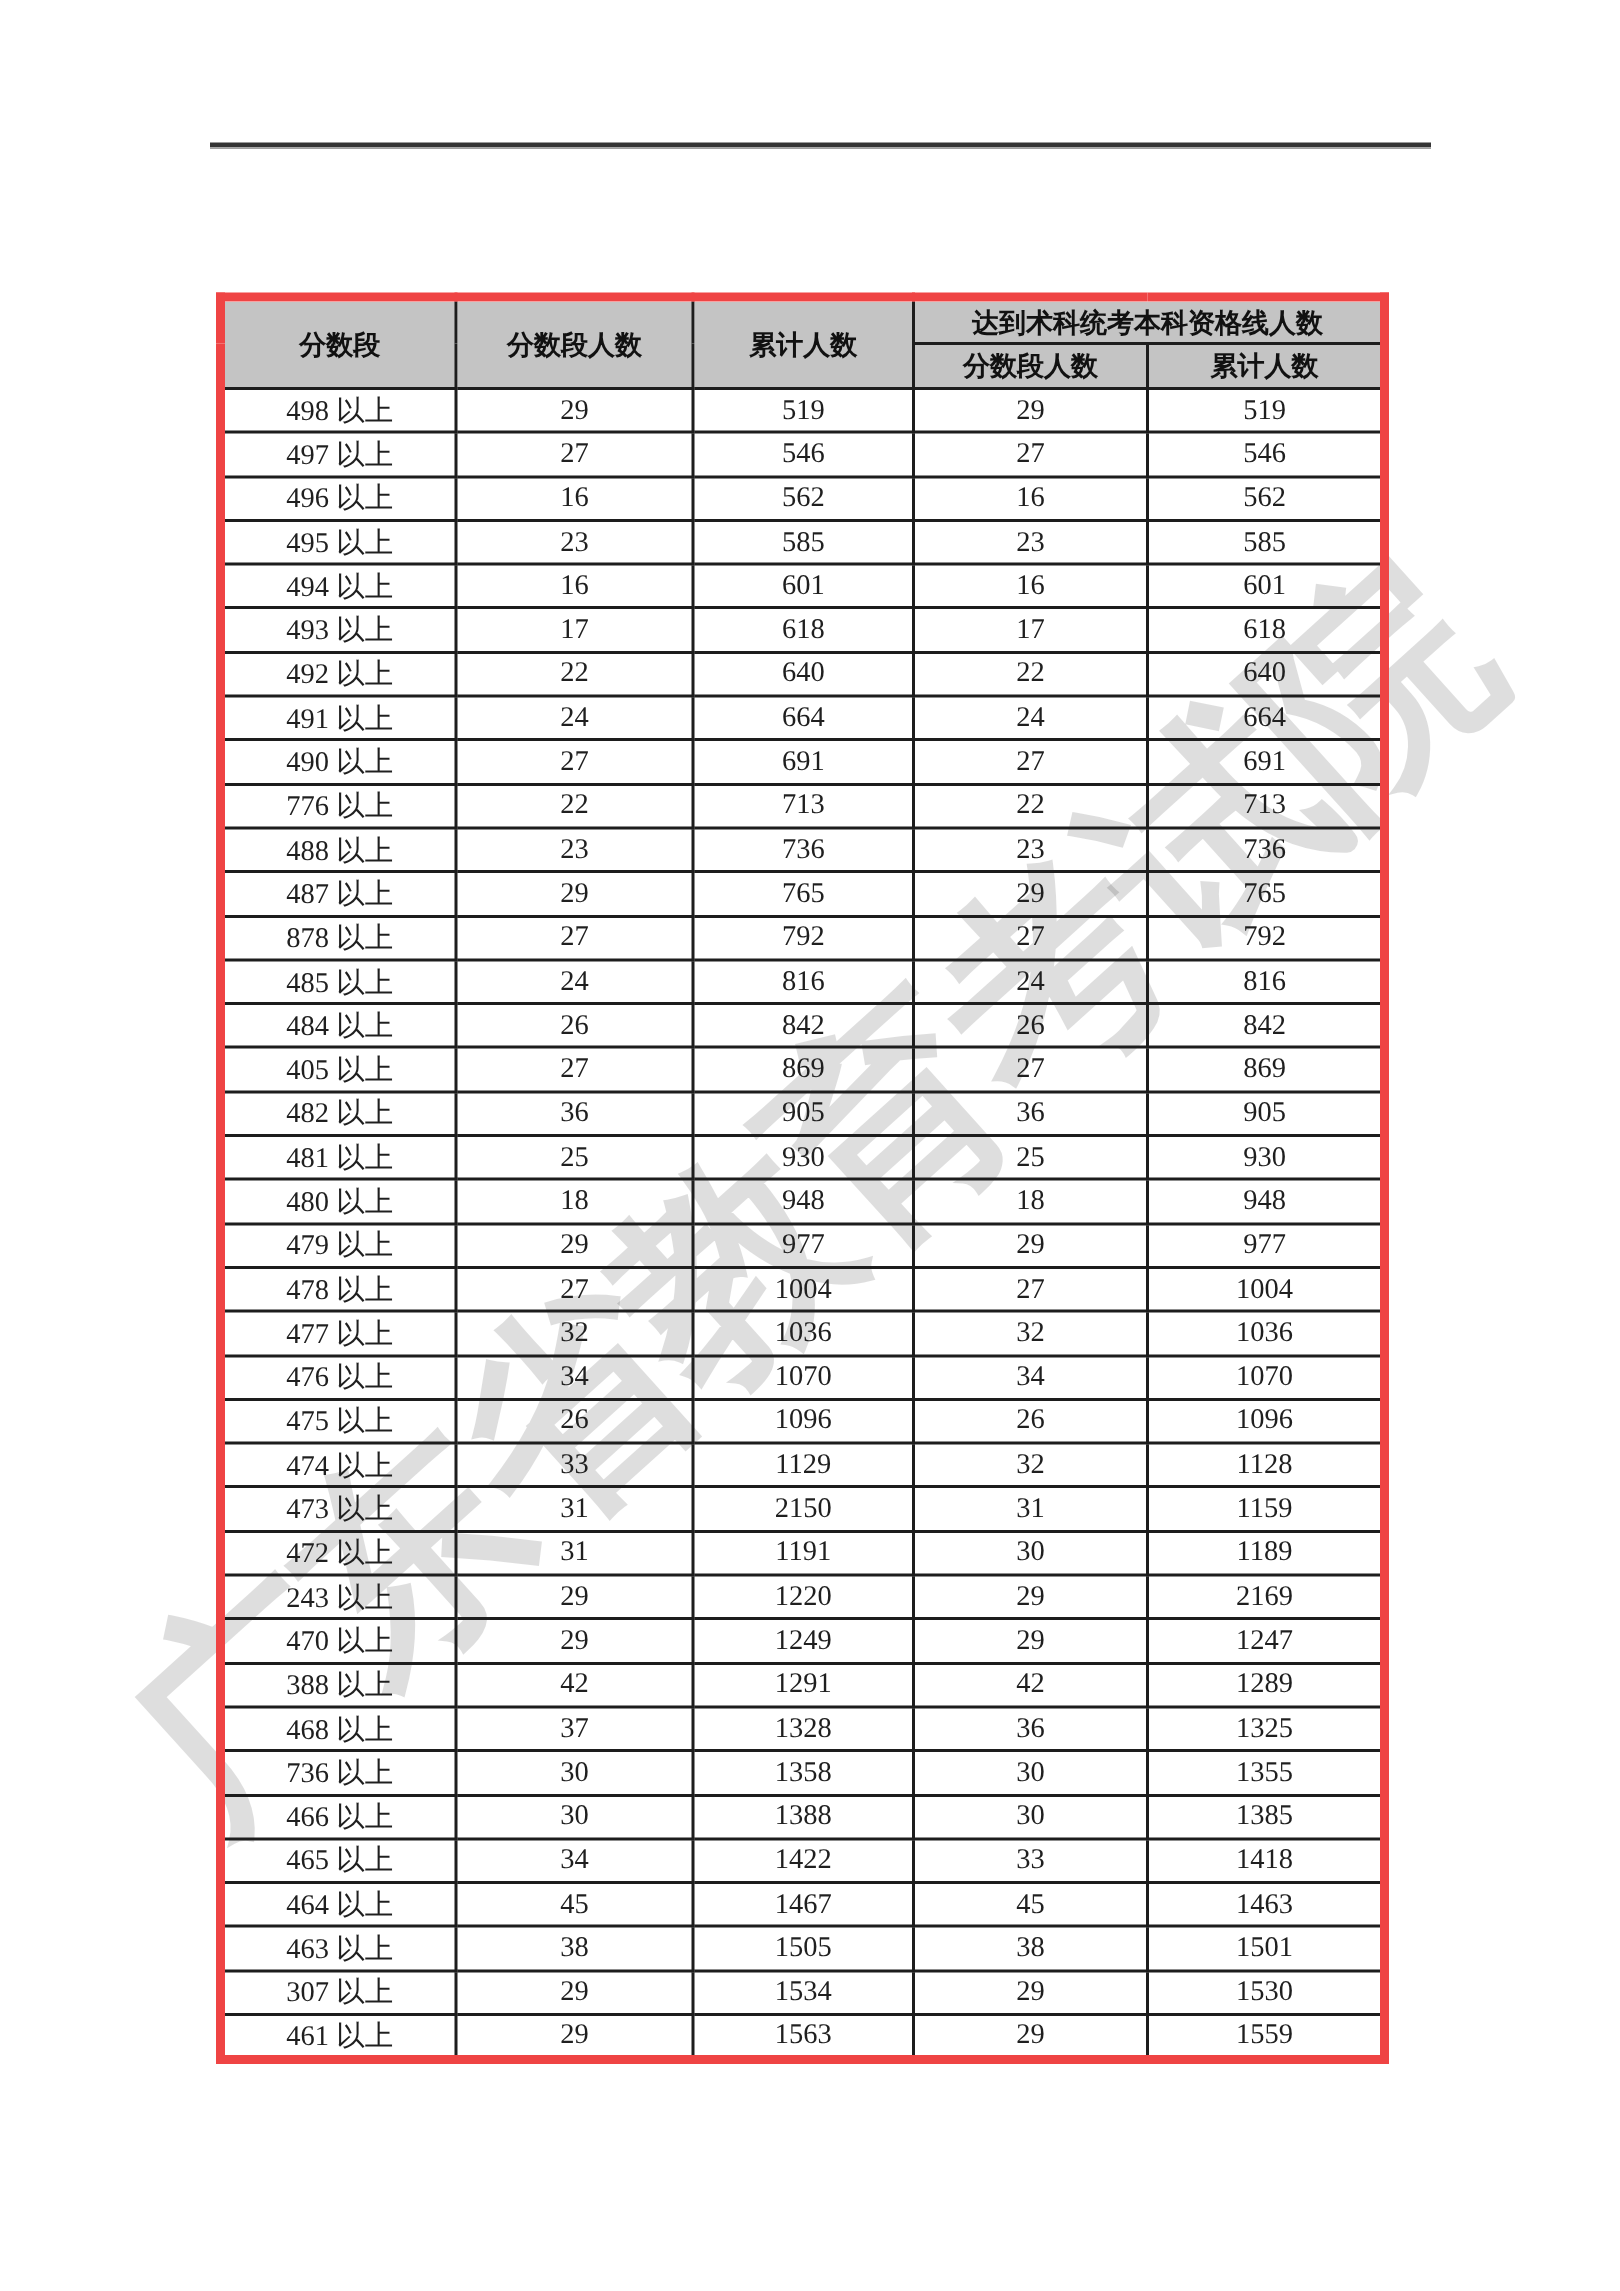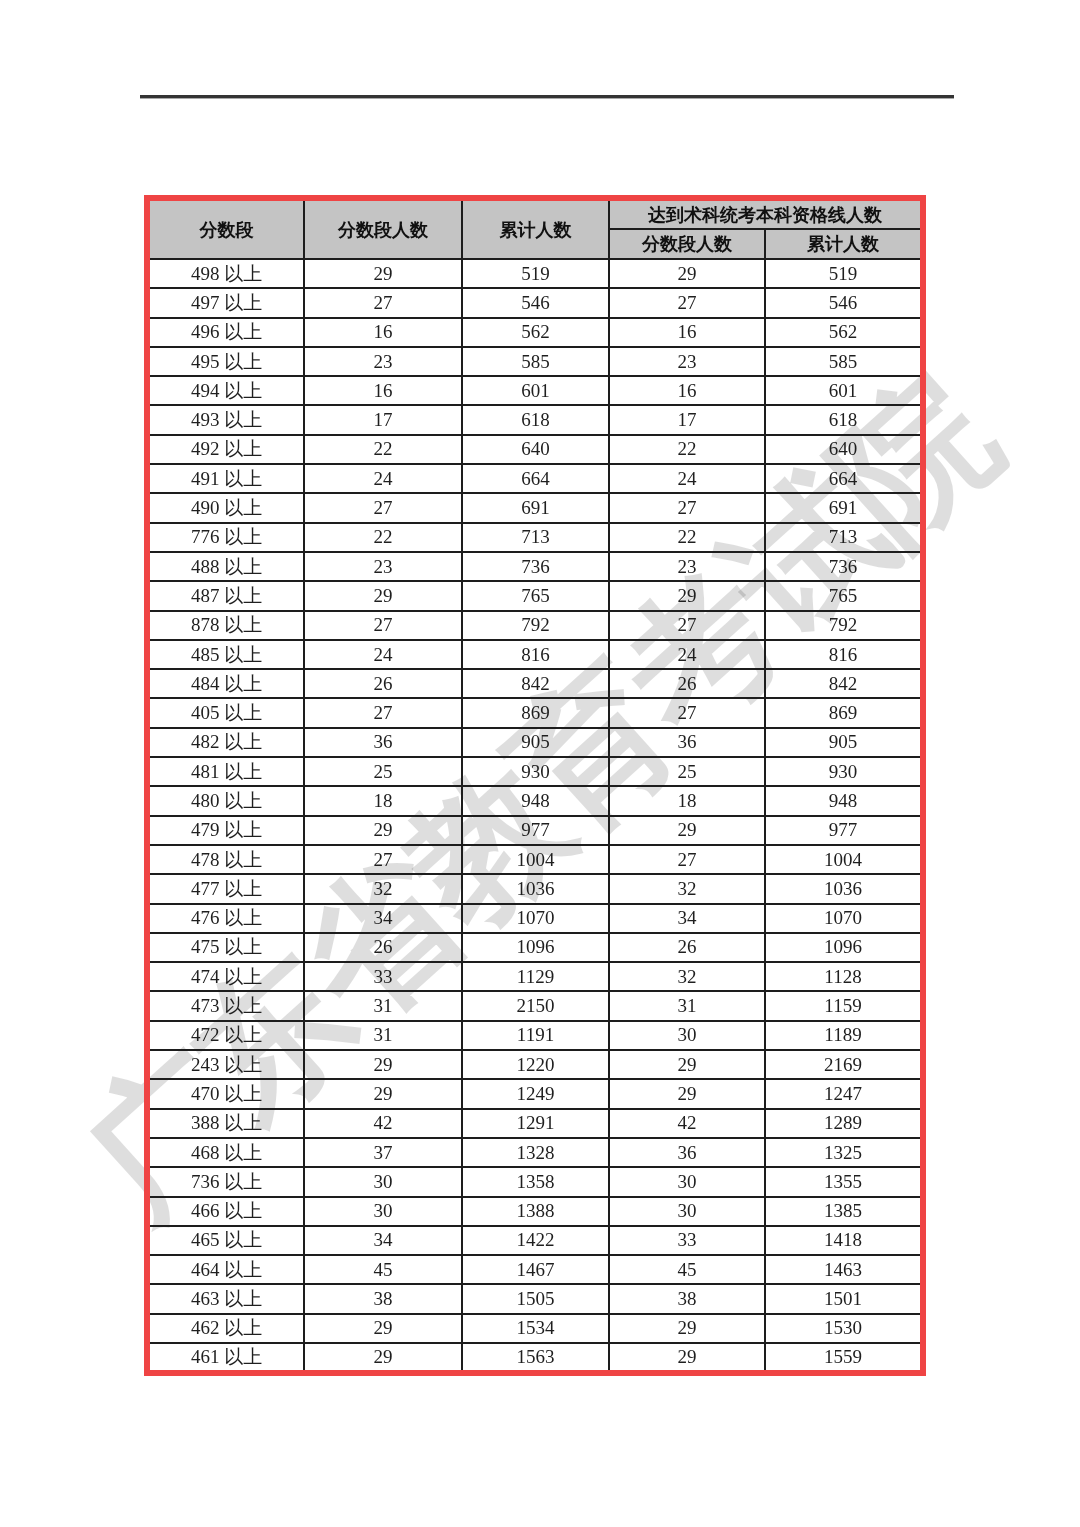--- a/index.html
+++ b/index.html
@@ -356,21 +356,21 @@
           <td>1463</td>
         </tr>
         <tr>
           <td>463 以上</td>
           <td>38</td>
           <td>1505</td>
           <td>38</td>
           <td>1501</td>
         </tr>
         <tr>
-          <td>462 以上</td>
+          <td>307 以上</td>
           <td>29</td>
           <td>1534</td>
           <td>29</td>
           <td>1530</td>
         </tr>
         <tr>
           <td>461 以上</td>
           <td>29</td>
           <td>1563</td>
           <td>29</td>

